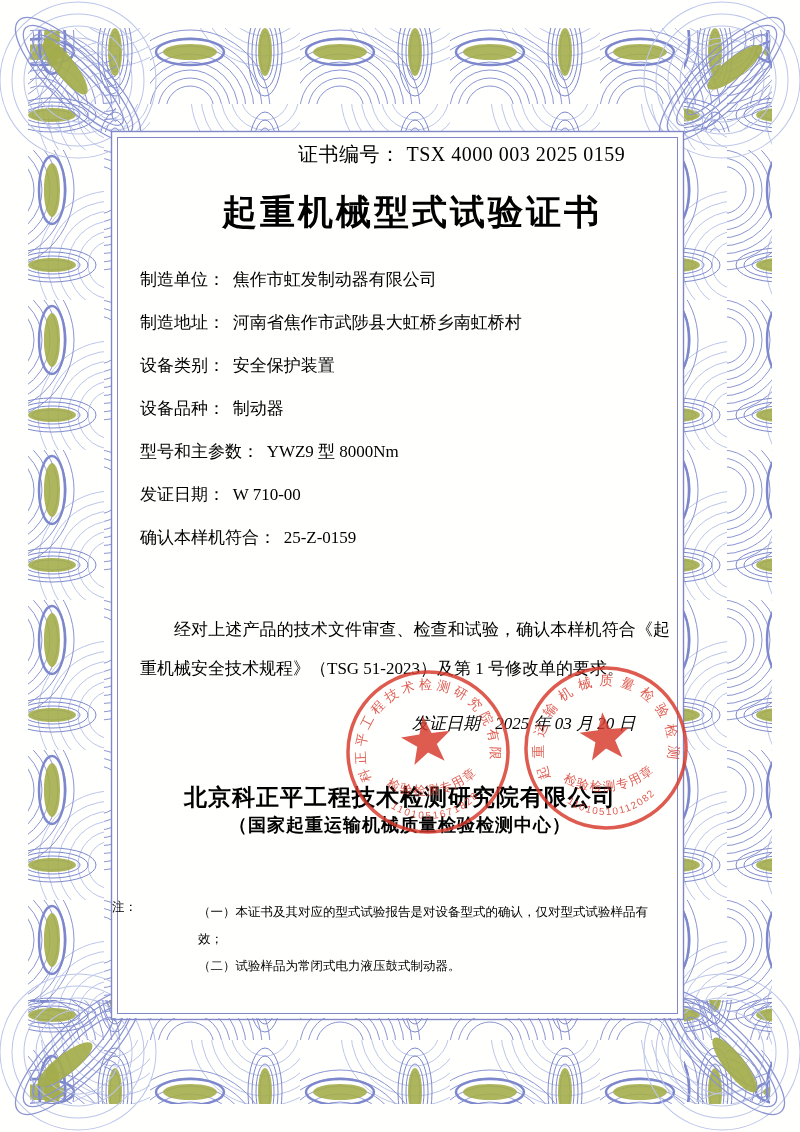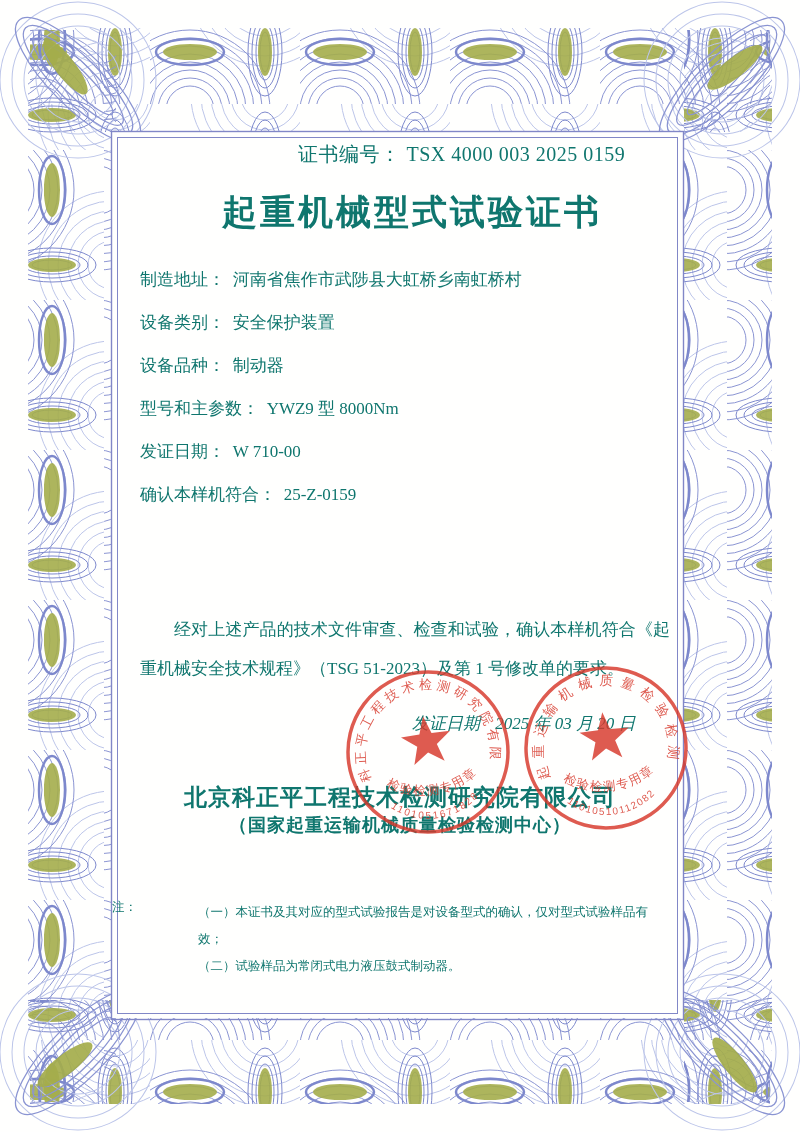--- a/index.html
+++ b/index.html
@@ -1,18 +1,18 @@
 <!DOCTYPE html>
 <html><head>
 <meta charset="utf-8">
 <style>
   html,body{margin:0;padding:0;background:#ffffff;}
   .page{
     position:relative;width:800px;height:1132px;background:#fffffe;overflow:hidden;
-    font-family:"Liberation Serif","DejaVu Serif",serif;color:#0f766e;
+    font-family:"Liberation Serif","DejaVu Serif",serif;color:#000000;
   }
   .border-svg{position:absolute;left:0;top:0;width:800px;height:1132px;}
   .content{position:absolute;left:0;top:0;width:800px;height:1132px;}
   .cert-number{position:absolute;left:298px;top:141px;font-size:20px;letter-spacing:0.5px;white-space:nowrap;}
   .cert-number .num{margin-left:6px;}
   .doc-title{position:absolute;left:0;top:189px;width:800px;text-align:center;
     font-size:35px;font-weight:700;letter-spacing:3px;
     font-family:"Liberation Sans","DejaVu Sans",sans-serif;margin-left:12px;}
   .fields{position:absolute;left:140px;top:268px;width:540px;}
   .field{height:43px;font-size:17px;white-space:nowrap;}
@@ -135,20 +135,23 @@
   <div class="content">
 
     <div class="cert-number">
       <span>证书编号：</span><span class="num">TSX 4000 003 2025 0159</span>
     </div>
 
     <div class="doc-title">起重机械型式试验证书</div>
 
     <div class="fields">
       <div class="field">
+        <span class="label">制造单位：</span><span class="value">焦作市虹发制动器有限公司</span>
+      </div>
+      <div class="field">
         <span class="label">制造地址：</span><span class="value">河南省焦作市武陟县大虹桥乡南虹桥村</span>
       </div>
       <div class="field">
         <span class="label">设备类别：</span><span class="value">安全保护装置</span>
       </div>
       <div class="field">
         <span class="label">设备品种：</span><span class="value">制动器</span>
       </div>
       <div class="field">
         <span class="label">型号和主参数：</span><span class="value">YWZ9 型 8000Nm</span>

